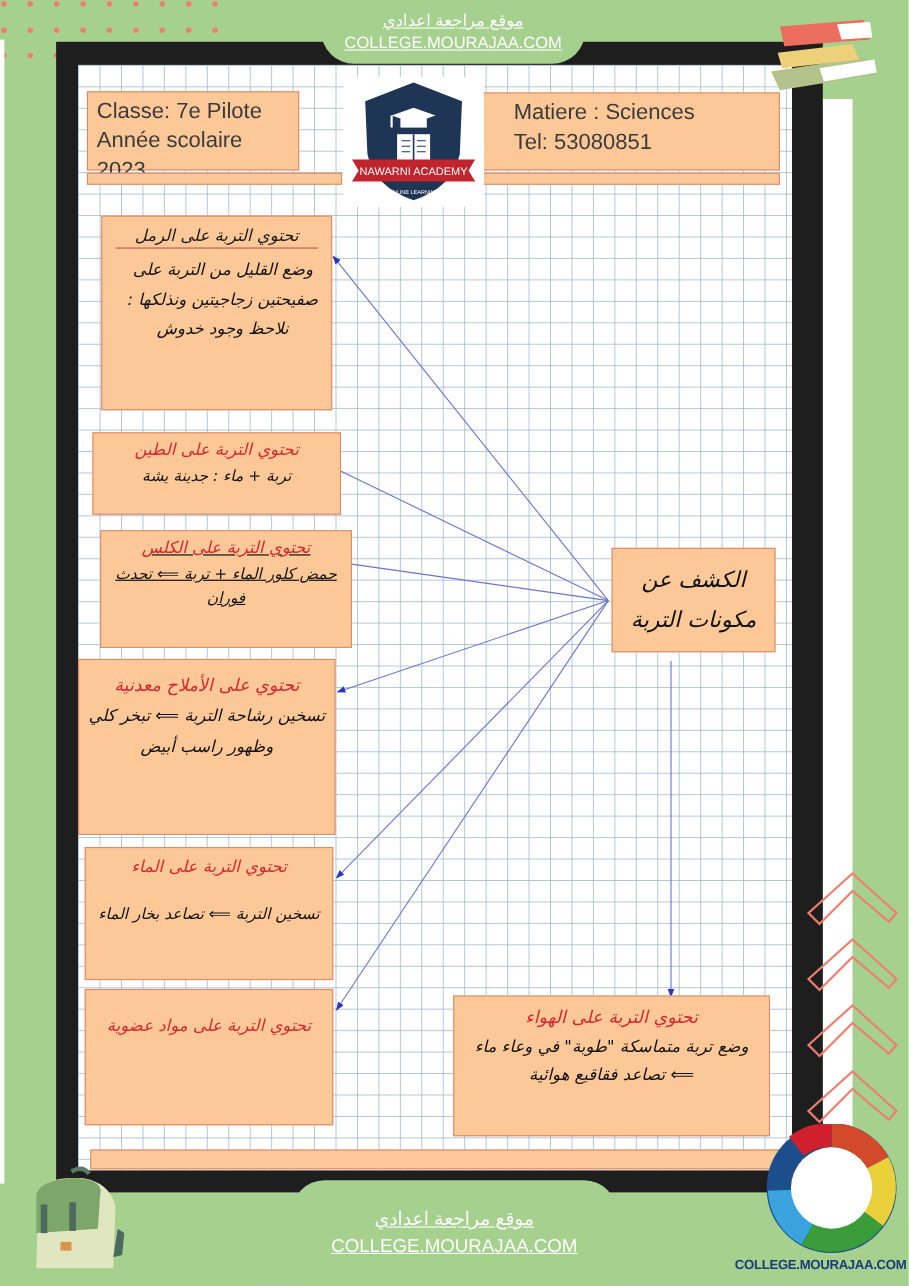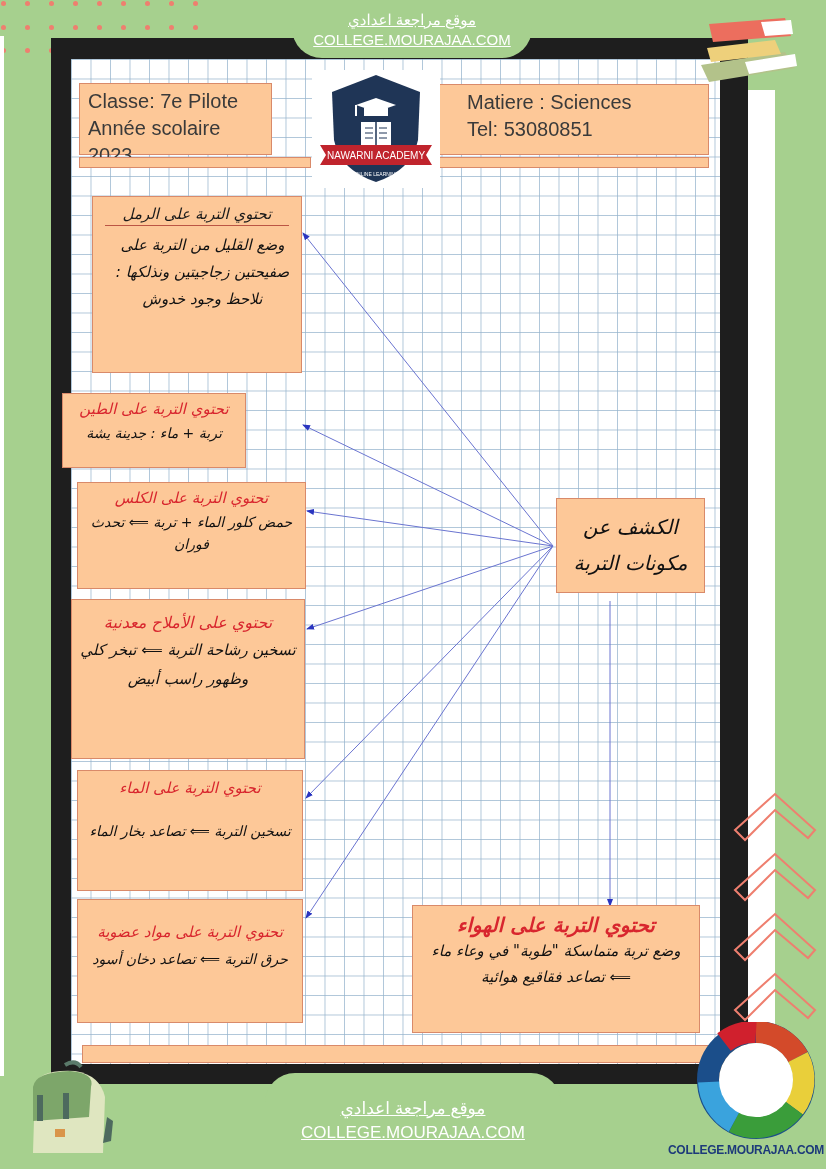--- a/index.html
+++ b/index.html
@@ -115,51 +115,50 @@
     <line x1="553" y1="546" x2="306" y2="918" marker-end="url(#ah)"></line>
     <line x1="610" y1="601" x2="610" y2="906" marker-end="url(#ah)"></line>
   </g>
 </svg>
 
 <div class="box note" style="left:92px;top:196px;width:210px;height:177px;">
   <div class="note-title black" style="border-bottom:1px solid #b54;margin:6px 12px 4px;">تحتوي التربة على الرمل</div>
   <div class="note-body" style="font-size:15px;line-height:27px;padding-left:17px;">وضع القليل من التربة على صفيحتين زجاجيتين ونذلكها : نلاحظ وجود خدوش</div>
 </div>
 
-<div class="box note" style="left:62px;top:393px;width:184px;height:75px;">
+<div class="box note" style="left:84px;top:393px;width:226px;height:75px;">
   <div class="note-title" style="margin-top:4px;">تحتوي التربة على الطين</div>
   <div class="note-body">تربة + ماء : جدينة يشة</div>
 </div>
 
-<div class="box note" style="left:77px;top:482px;width:229px;height:107px;">
+<div class="box note" style="left:91px;top:482px;width:229px;height:107px;text-decoration:underline;">
   <div class="note-title" style="margin-top:4px;">تحتوي التربة على الكلس</div>
   <div class="note-body" style="">حمض كلور الماء + تربة ⟸ تحدث فوران</div>
 </div>
 
 <div class="box note" style="left:71px;top:599px;width:234px;height:160px;">
   <div class="note-title" style="margin-top:12px;font-size:16px;">تحتوي على الأملاح معدنية</div>
   <div class="note-body" style="font-size:15px;line-height:29px;">تسخين رشاحة التربة ⟸ تبخر كلي وظهور راسب أبيض</div>
 </div>
 
 <div class="box note" style="left:77px;top:770px;width:226px;height:121px;">
   <div class="note-title" style="margin-top:6px;margin-bottom:16px;">تحتوي التربة على الماء</div>
   <div class="note-body" style="line-height:28px;">تسخين التربة ⟸ تصاعد بخار الماء</div>
 </div>
 
 <div class="box note" style="left:77px;top:899px;width:226px;height:124px;">
   <div class="note-title" style="margin-top:20px;line-height:24px;">تحتوي التربة على مواد عضوية</div>
-  <div class="note-body" style="line-height:26px;">حرق التربة ⟸ تصاعد دخان أسود</div>
 </div>
 
 <div class="box note" style="left:556px;top:498px;width:149px;height:95px;">
   <div class="note-body" style="font-size:20px;line-height:36px;padding:10px 8px;">الكشف عن مكونات التربة</div>
 </div>
 
 <div class="box note" style="left:412px;top:905px;width:288px;height:128px;">
-  <div class="note-title" style="margin-top:8px;font-size:20px;font-weight:bold;">تحتوي التربة على الهواء</div>
+  <div class="note-title" style="margin-top:8px;font-size:16px;">تحتوي التربة على الهواء</div>
   <div class="note-body" style="font-size:15px;line-height:26px;">وضع تربة متماسكة "طوبة" في وعاء ماء ⟸ تصاعد فقاقيع هوائية</div>
 </div>
 
 <div class="box" style="left:82px;top:1045px;width:628px;height:18px;"></div>
 
 <div class="banner" style="left:292px;top:0;width:240px;height:58px;border-radius:0 0 30px 30px;padding-top:10px;box-sizing:border-box;font-size:15px;line-height:20px;">
   <span>موقع مراجعة اعدادي</span>
   <span>COLLEGE.MOURAJAA.COM</span>
 </div>
 

